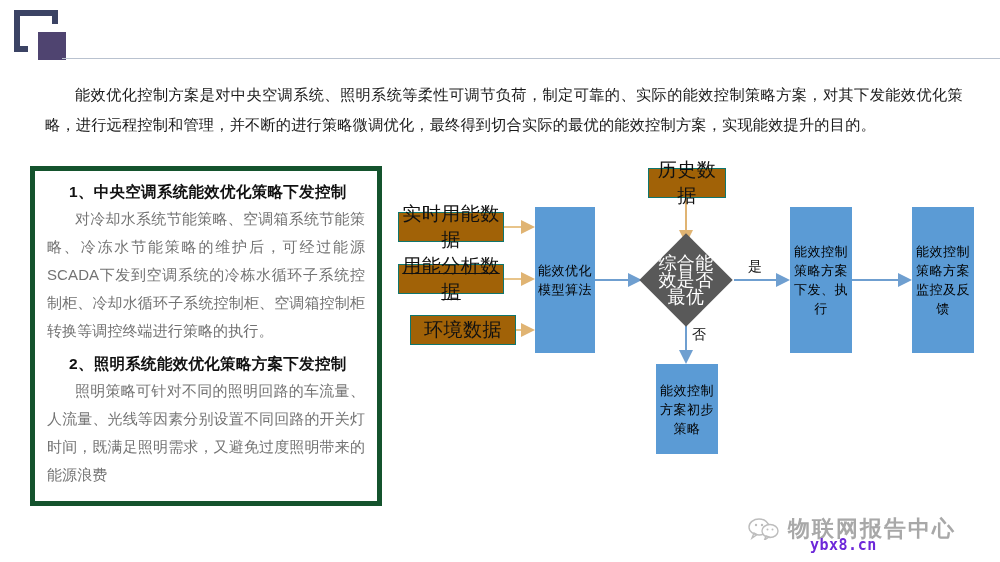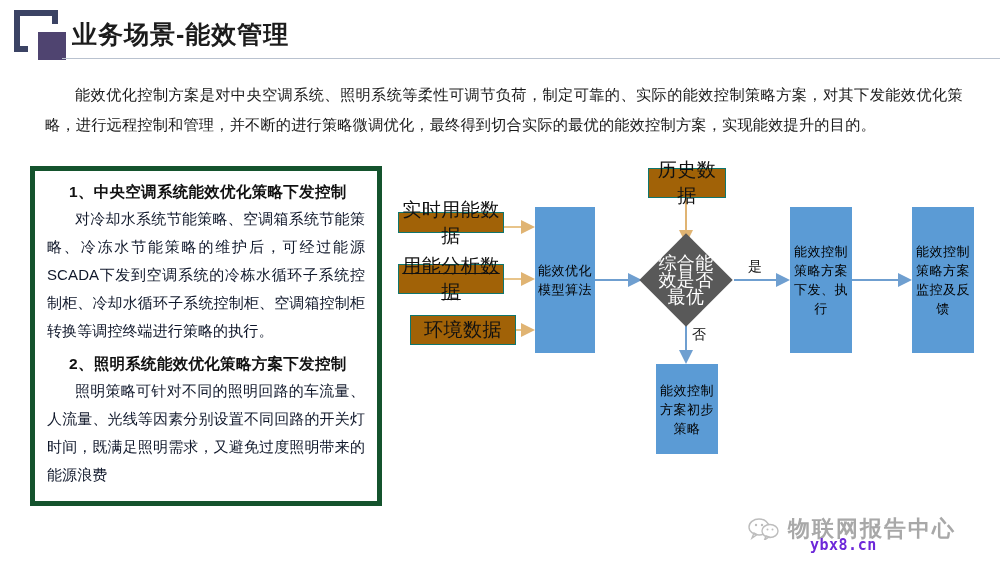--- a/index.html
+++ b/index.html
@@ -110,21 +110,21 @@
     font-size: 15.5px;
     font-weight: 700;
     color: #111111;
     line-height: 26px;
     padding-left: 22px;
     letter-spacing: 0.3px;
   }
   .sec-body {
     font-size: 15px;
     line-height: 28px;
-    color: #0f172a;
+    color: #737373;
     text-align: justify;
     text-indent: 28px;
     letter-spacing: 0.1px;
   }
   #sec2-heading { margin-top: 6px; }
 
   
   #flow {
     position: absolute;
     left: 390px;
@@ -227,21 +227,20 @@
   }
 </style>
 </head>
 <body>
 
 <div id="header">
   <div id="logo">
     <div class="bracket"></div>
     <div class="square"></div>
   </div>
-  <div id="page-title">业务场景-能效管理</div>
   <div id="title-rule"></div>
 </div>
 
 <div id="intro">能效优化控制方案是对中央空调系统、照明系统等柔性可调节负荷，制定可靠的、实际的能效控制策略方案，对其下发能效优化策略，进行远程控制和管理，并不断的进行策略微调优化，最终得到切合实际的最优的能效控制方案，实现能效提升的目的。</div>
 
 <div id="info-panel">
   <div class="sec-heading">1、中央空调系统能效优化策略下发控制</div>
   <div class="sec-body">对冷却水系统节能策略、空调箱系统节能策略、冷冻水节能策略的维护后，可经过能源SCADA下发到空调系统的冷栋水循环子系统控制柜、冷却水循环子系统控制柜、空调箱控制柜转换等调控终端进行策略的执行。</div>
   <div class="sec-heading" id="sec2-heading">2、照明系统能效优化策略方案下发控制</div>
   <div class="sec-body">照明策略可针对不同的照明回路的车流量、人流量、光线等因素分别设置不同回路的开关灯时间，既满足照明需求，又避免过度照明带来的能源浪费</div>
@@ -267,21 +266,21 @@
 
     <line x1="205" y1="130" x2="250" y2="130" stroke="#6f9fd0" stroke-width="2" marker-end="url(#ar-blue)"></line>
 
     <line x1="344" y1="130" x2="398" y2="130" stroke="#6f9fd0" stroke-width="2" marker-end="url(#ar-blue)"></line>
 
     <line x1="462" y1="130" x2="520" y2="130" stroke="#6f9fd0" stroke-width="2" marker-end="url(#ar-blue)"></line>
 
     <line x1="296" y1="170" x2="296" y2="212" stroke="#6f9fd0" stroke-width="2" marker-end="url(#ar-blue)"></line>
   </svg>
 
-  <div class="node io-box" style="left:8px;  top:62px;  width:106px; height:21px;text-align:center;">
+  <div class="node io-box" style="left:8px;  top:62px;  width:106px; height:30px;text-align:center;">
     <span>实时用能数据</span>
   </div>
   <div class="node io-box" style="left:8px;  top:114px; width:106px; height:30px;text-decoration:underline;">
     <span>用能分析数据</span>
   </div>
   <div class="node io-box" style="left:20px;  top:165px; width:106px; height:30px;">
     <span>环境数据</span>
   </div>
 
   <div class="node io-box" style="left:258px; top:18px; width:78px; height:30px;">

